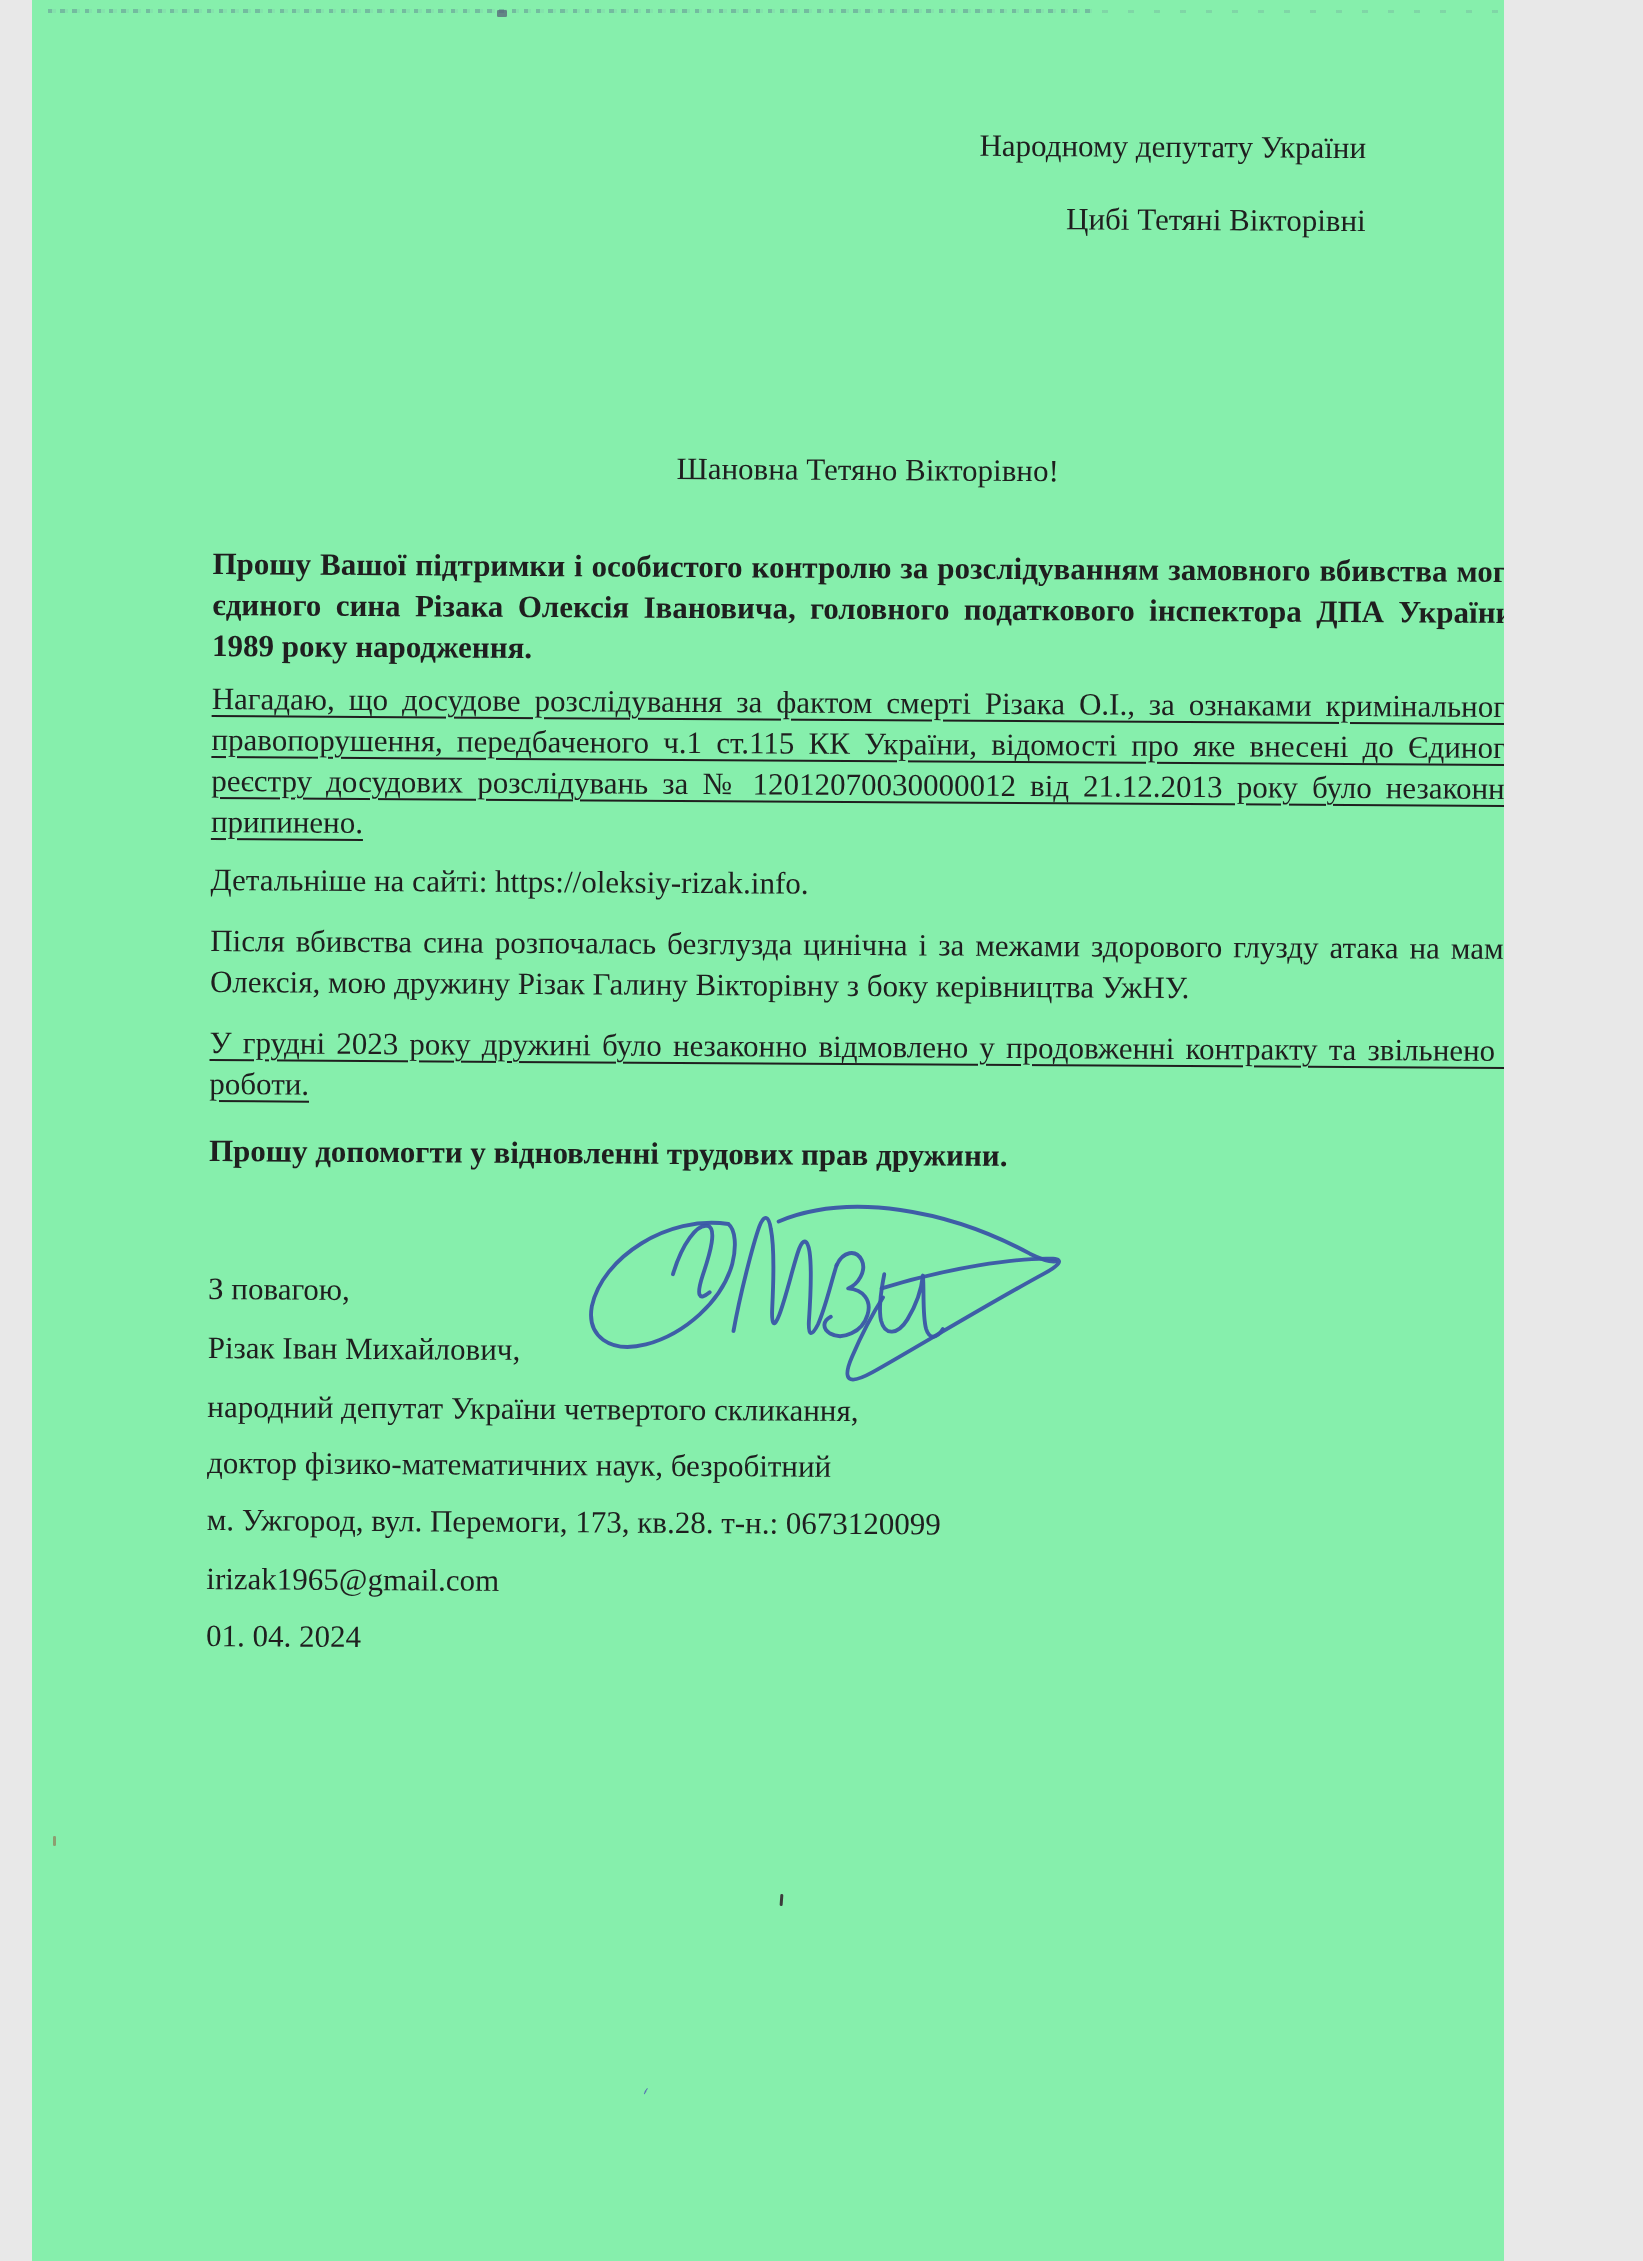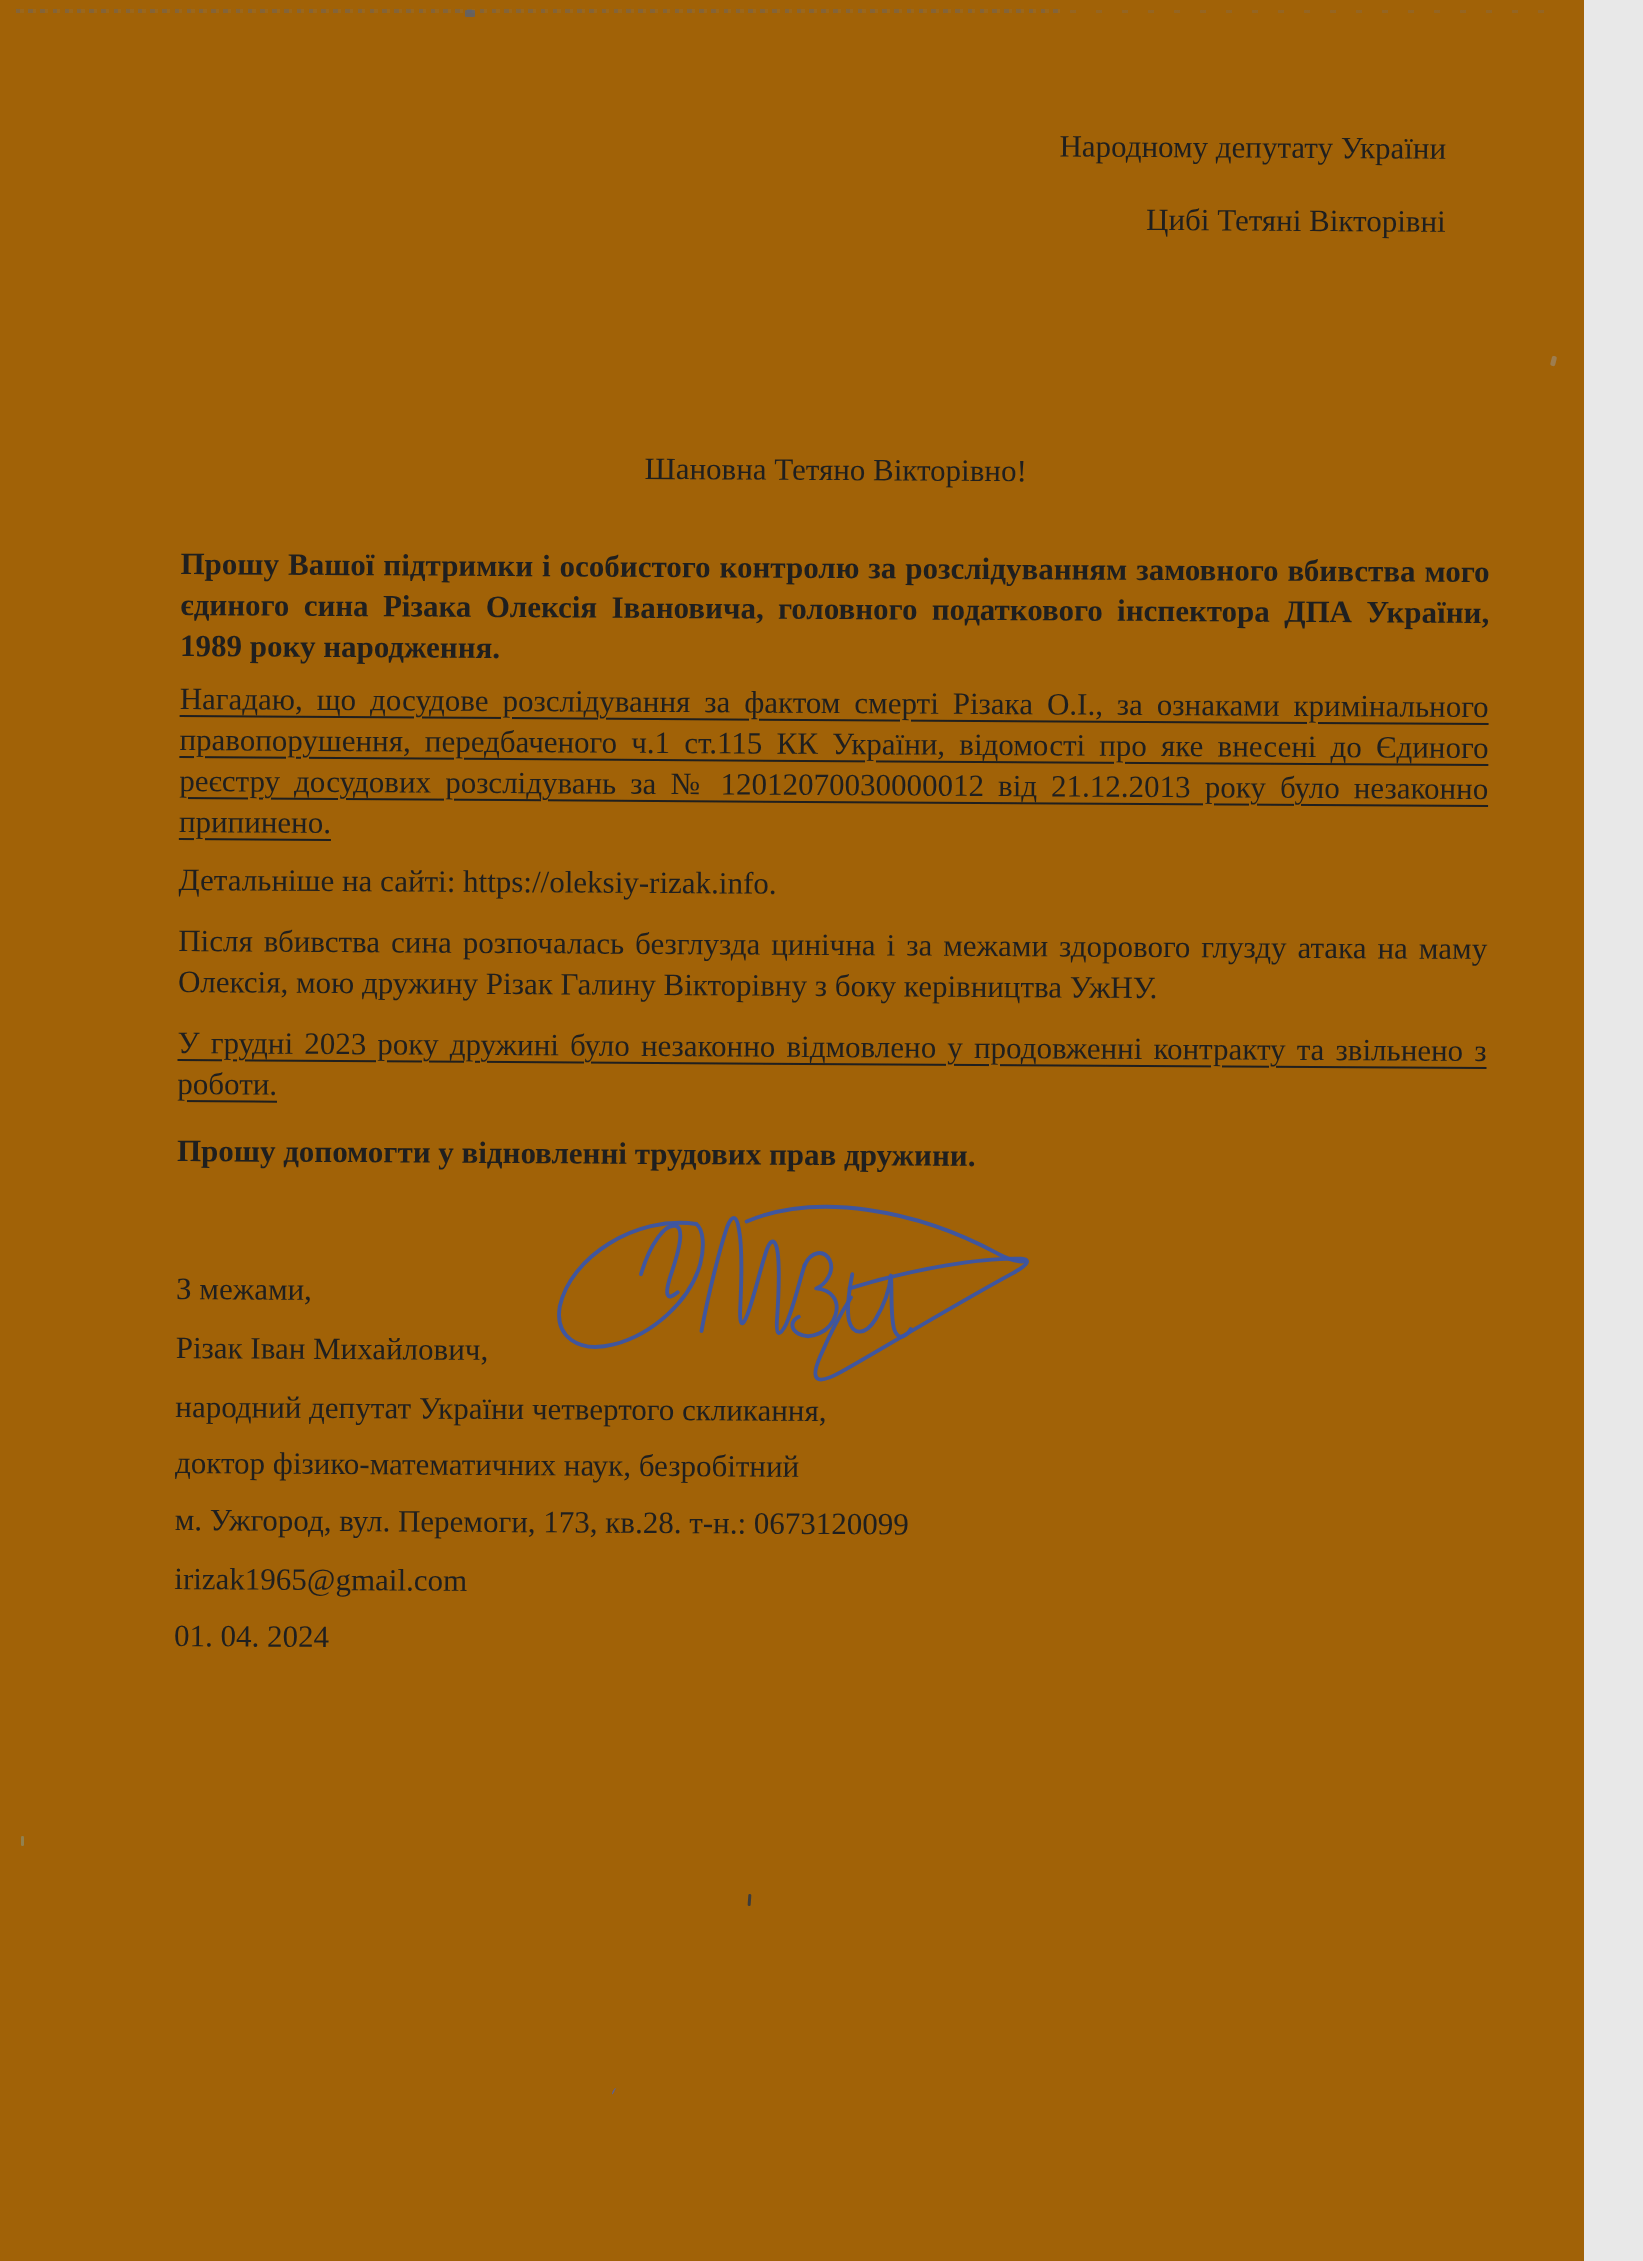--- a/index.html
+++ b/index.html
@@ -1,22 +1,23 @@
 <!DOCTYPE html>
 <html style="font-size:10.3px"><head>
 <meta charset="utf-8">
 <style>
   html,body{margin:0;padding:0;background:#e8e8e8;}
   .page{
     position:relative;
-    width:1584px;height:2261px;
-    background:#a16207;
+    width:1472px;height:2261px;
+    background:#86efac;
     overflow:hidden;
     font-family:"Liberation Serif","DejaVu Serif",serif;
     color:#1f1f1f;
+    margin-left:32px;
   }
   .content{
     position:absolute;inset:0;
     transform:rotate(0.35deg);
     transform-origin:822px 0px;
     font-size:31px;line-height:41px;
   }
   .recipient{
     position:absolute;top:124px;right:137px;
     text-align:right;
@@ -89,21 +90,21 @@
     <p class="para underline" style="top:682px">Нагадаю, що досудове розслідування за фактом смерті Різака О.І., за ознаками кримінального правопорушення, передбаченого ч.1 ст.115 КК України, відомості про яке внесені до Єдиного реєстру досудових розслідувань за № 12012070030000012 від 21.12.2013 року було незаконно припинено.</p>
 
     <p class="para" style="top:863px">Детальніше на сайті: https://oleksiy-rizak.info.</p>
 
     <p class="para" style="top:924px">Після вбивства сина розпочалась безглузда цинічна і за межами здорового глузду атака на маму Олексія, мою дружину Різак Галину Вікторівну з боку керівництва УжНУ.</p>
 
     <p class="para underline" style="top:1026px">У грудні 2023 року дружині було незаконно відмовлено у продовженні контракту та звільнено з роботи.</p>
 
     <p class="para bold" style="top:1134px">Прошу допомогти у відновленні трудових прав дружини.</p>
 
-    <div class="sig-line" style="top:1272px">З межами,</div>
+    <div class="sig-line" style="top:1272px">З повагою,</div>
     <div class="sig-line" style="top:1331px">Різак Іван Михайлович,</div>
     <div class="sig-line" style="top:1390px">народний депутат України четвертого скликання,</div>
     <div class="sig-line" style="top:1446px">доктор фізико-математичних наук, безробітний</div>
     <div class="sig-line" style="top:1503px">м. Ужгород, вул. Перемоги, 173, кв.28. т-н.: 0673120099</div>
     <div class="sig-line" style="top:1562px">irizak1965@gmail.com</div>
     <div class="sig-line" style="top:1619px">01. 04. 2024</div>
 
   </div>
 
   <svg class="signature-svg" width="554" height="213" viewBox="800 1830 860 330">

